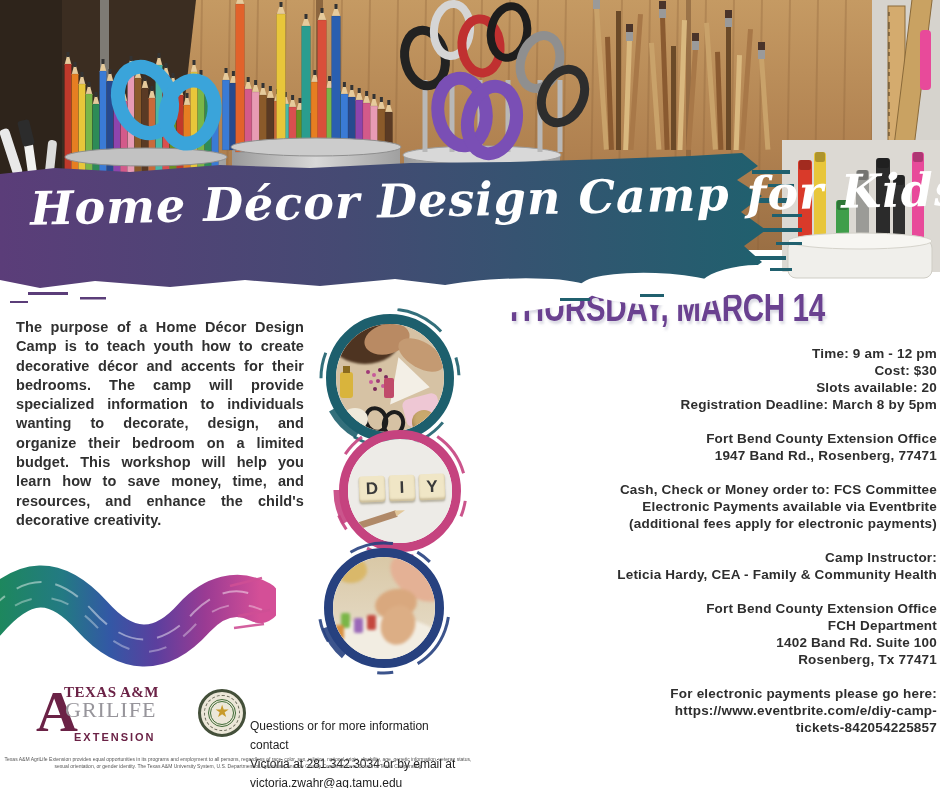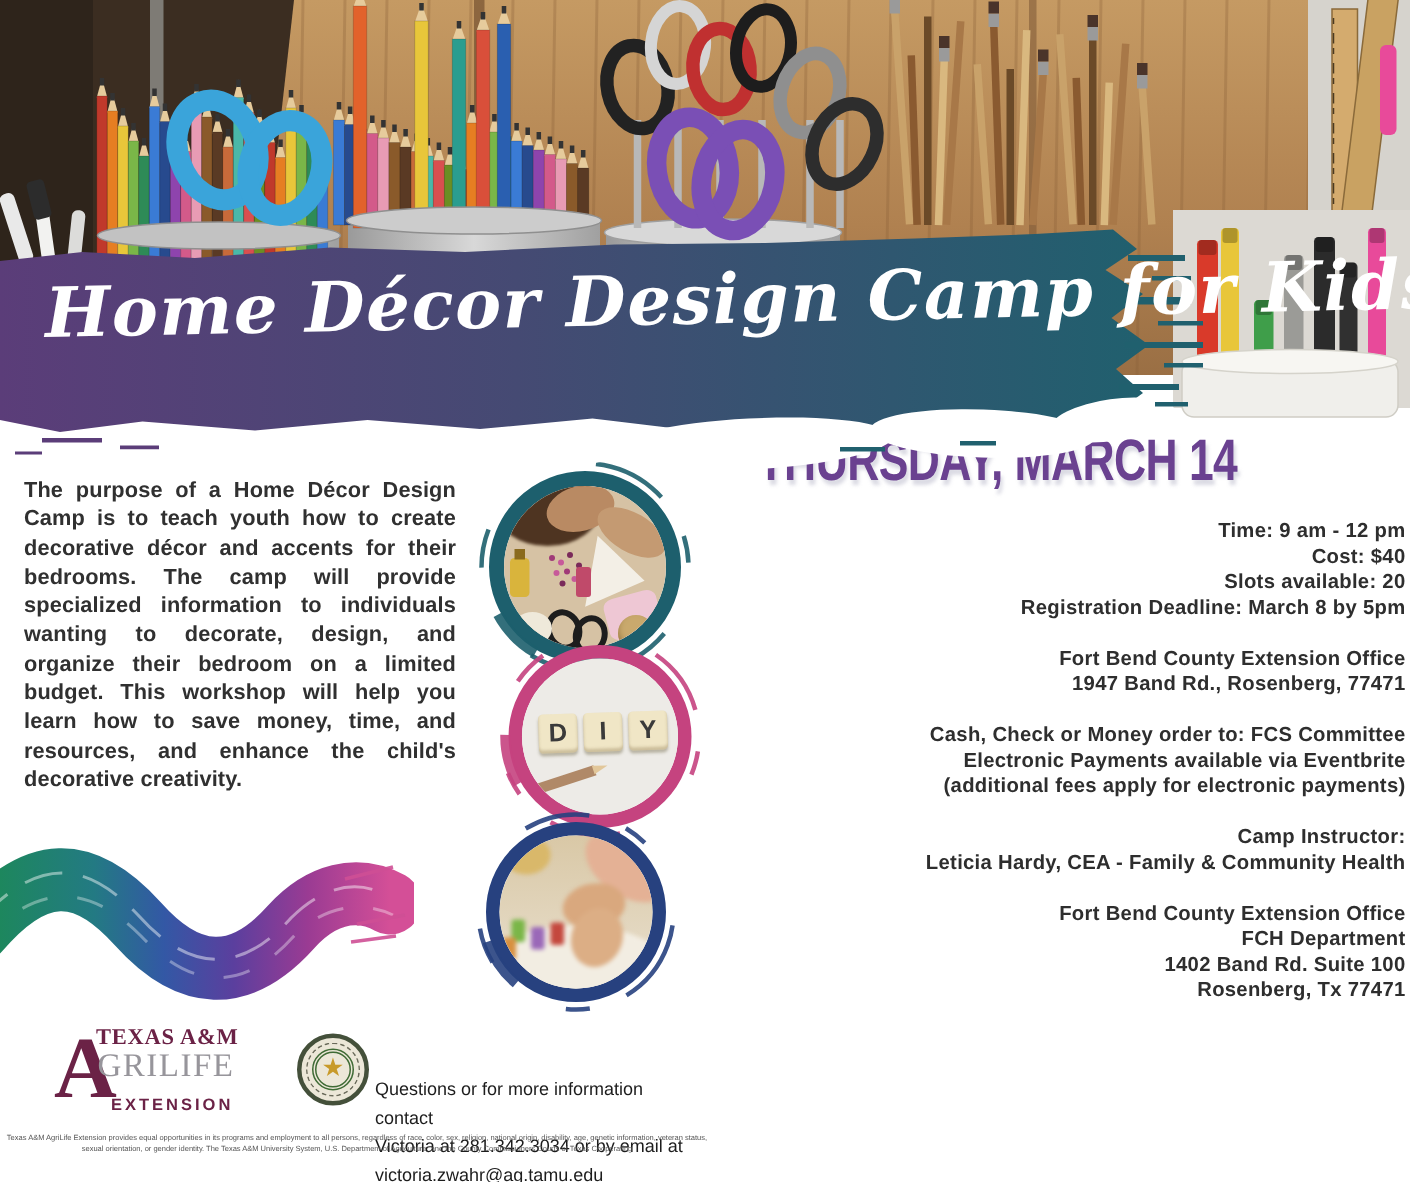--- a/index.html
+++ b/index.html
@@ -512,21 +512,21 @@
       <line x1="236" y1="28" x2="268" y2="20"></line>
         <line x1="244" y1="58" x2="276" y2="52"></line>
       <line x1="240" y1="70" x2="270" y2="66"></line>
     </g>
   </svg>
 
   <div id="right-col">
     <h1 id="event-heading">THURSDAY, MARCH 14</h1>
     <div class="blk">
       <div class="ln">Time: 9 am - 12 pm</div>
-      <div class="ln">Cost: $40</div>
+      <div class="ln">Cost: $30</div>
       <div class="ln">Slots available: 20</div>
       <div class="ln">Registration Deadline: March 8 by 5pm</div>
     </div>
     <div class="blk">
       <div class="ln">Fort Bend County Extension Office</div>
       <div class="ln">1947 Band Rd., Rosenberg, 77471</div>
     </div>
     <div class="blk">
       <div class="ln">Cash, Check or Money order to: FCS Committee</div>
       <div class="ln">Electronic Payments available via Eventbrite</div>
@@ -535,20 +535,25 @@
     <div class="blk">
       <div class="ln">Camp Instructor:</div>
       <div class="ln">Leticia Hardy, CEA - Family &amp; Community Health</div>
     </div>
     <div class="blk">
       <div class="ln">Fort Bend County Extension Office</div>
       <div class="ln">FCH Department</div>
       <div class="ln">1402 Band Rd. Suite 100</div>
       <div class="ln">Rosenberg, Tx 77471</div>
     </div>
+    <div class="blk">
+      <div class="ln">For electronic payments please go here:</div>
+      <div class="ln">https://www.eventbrite.com/e/diy-camp-</div>
+      <div class="ln">tickets-842054225857</div>
+    </div>
   </div>
 
   <div id="logo">
     <span class="bigA">A</span>
     <span class="texasam">TEXAS A&amp;M</span>
     <span class="grilife">GRILIFE</span>
     <span class="extension">EXTENSION</span>
   </div>
   <div id="seal">
     <div class="ring"></div>

